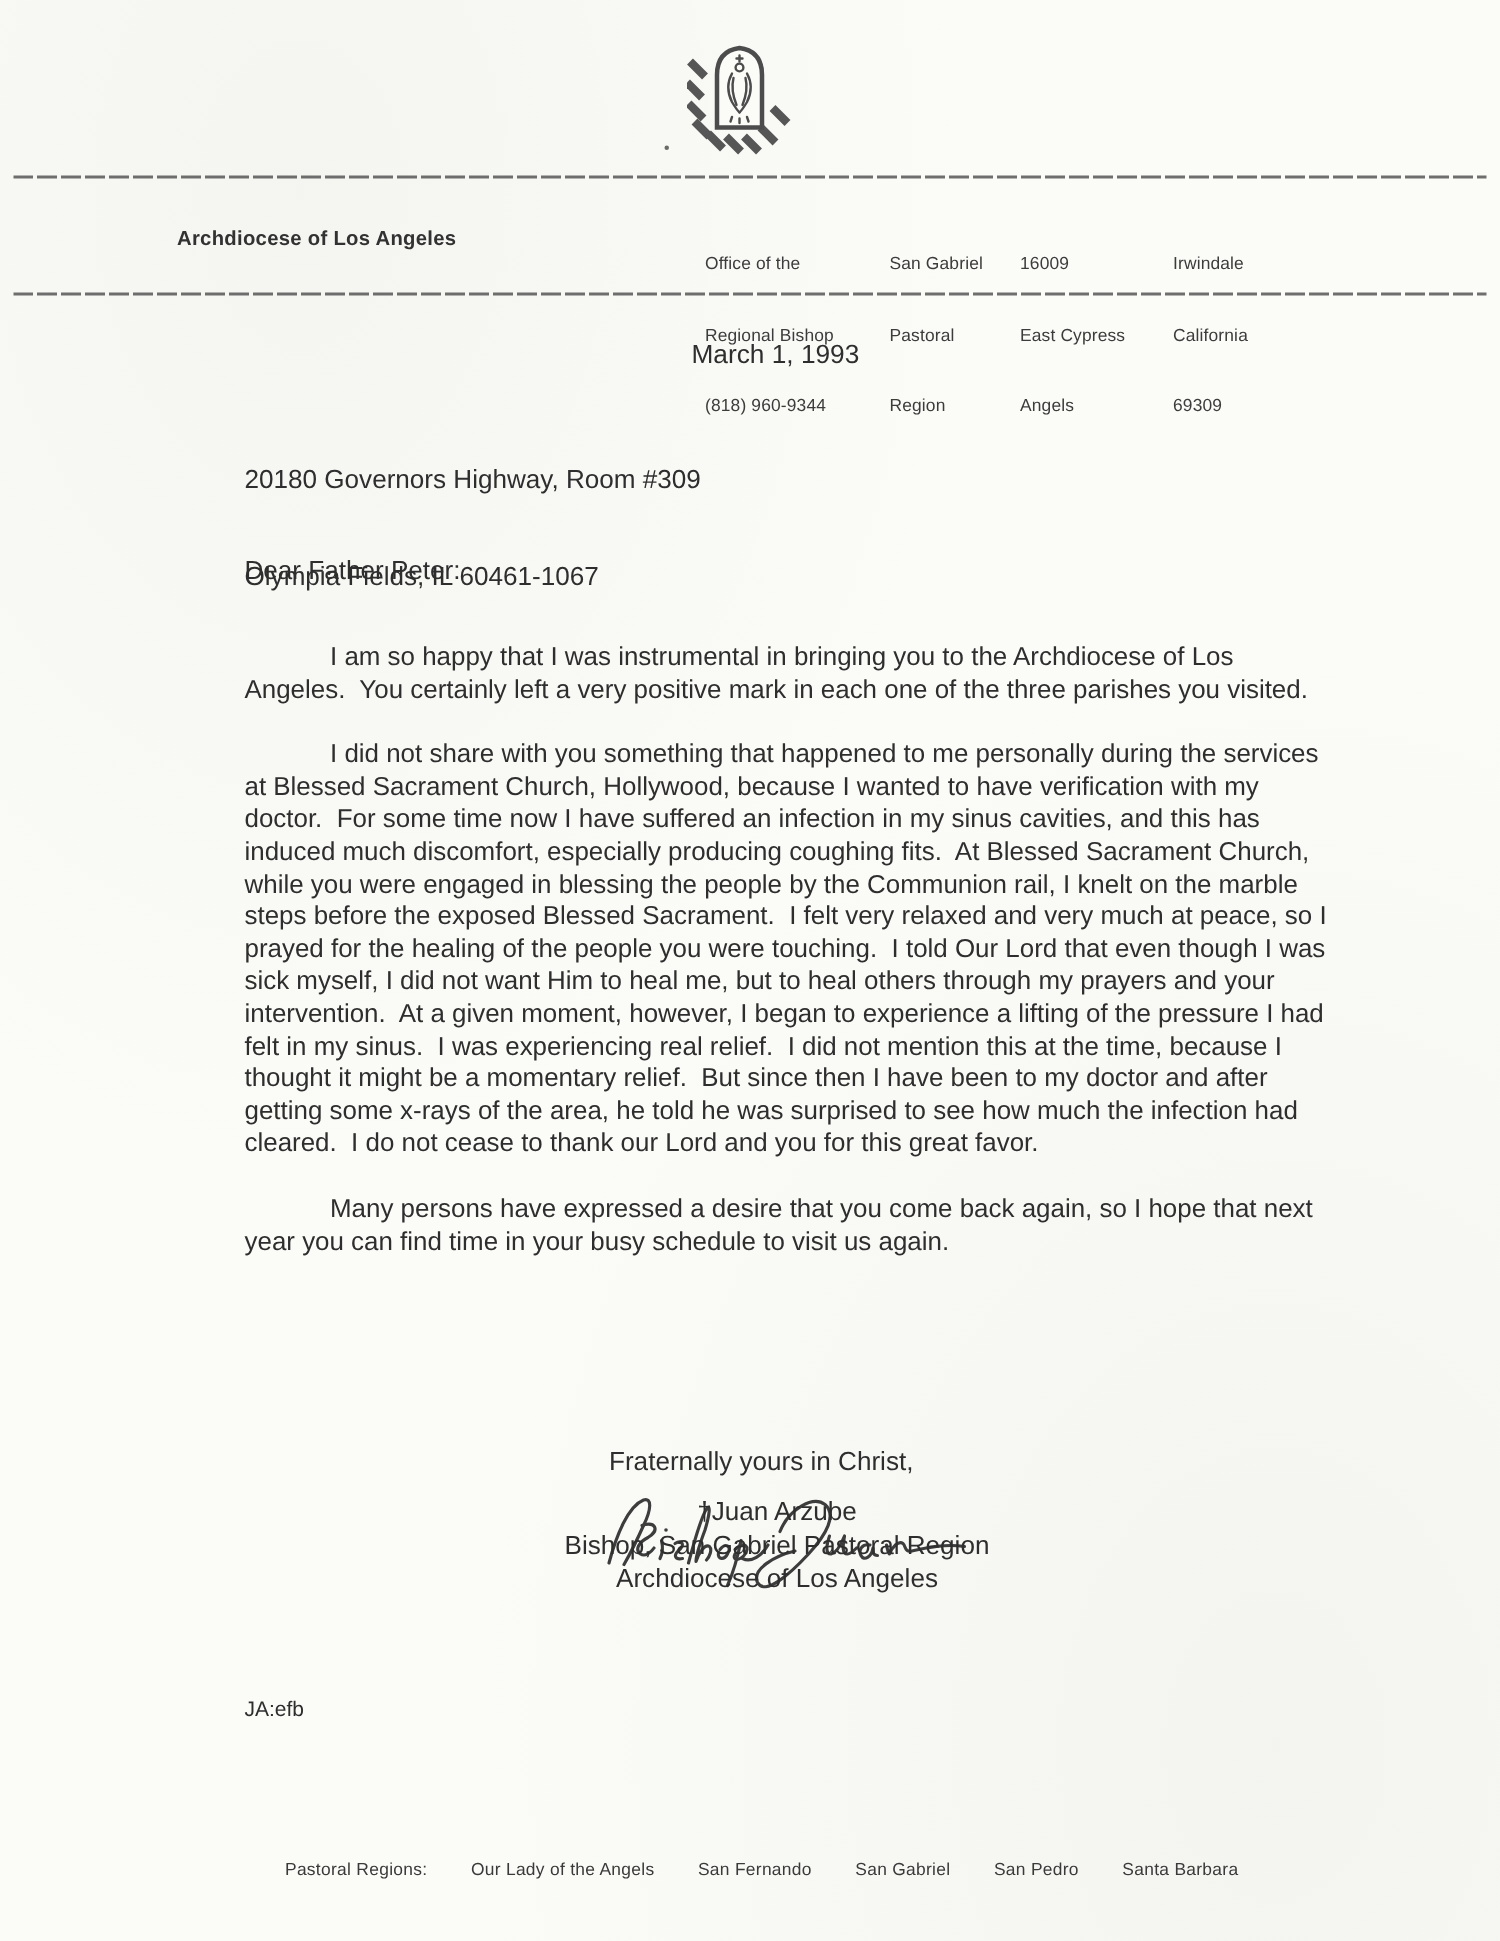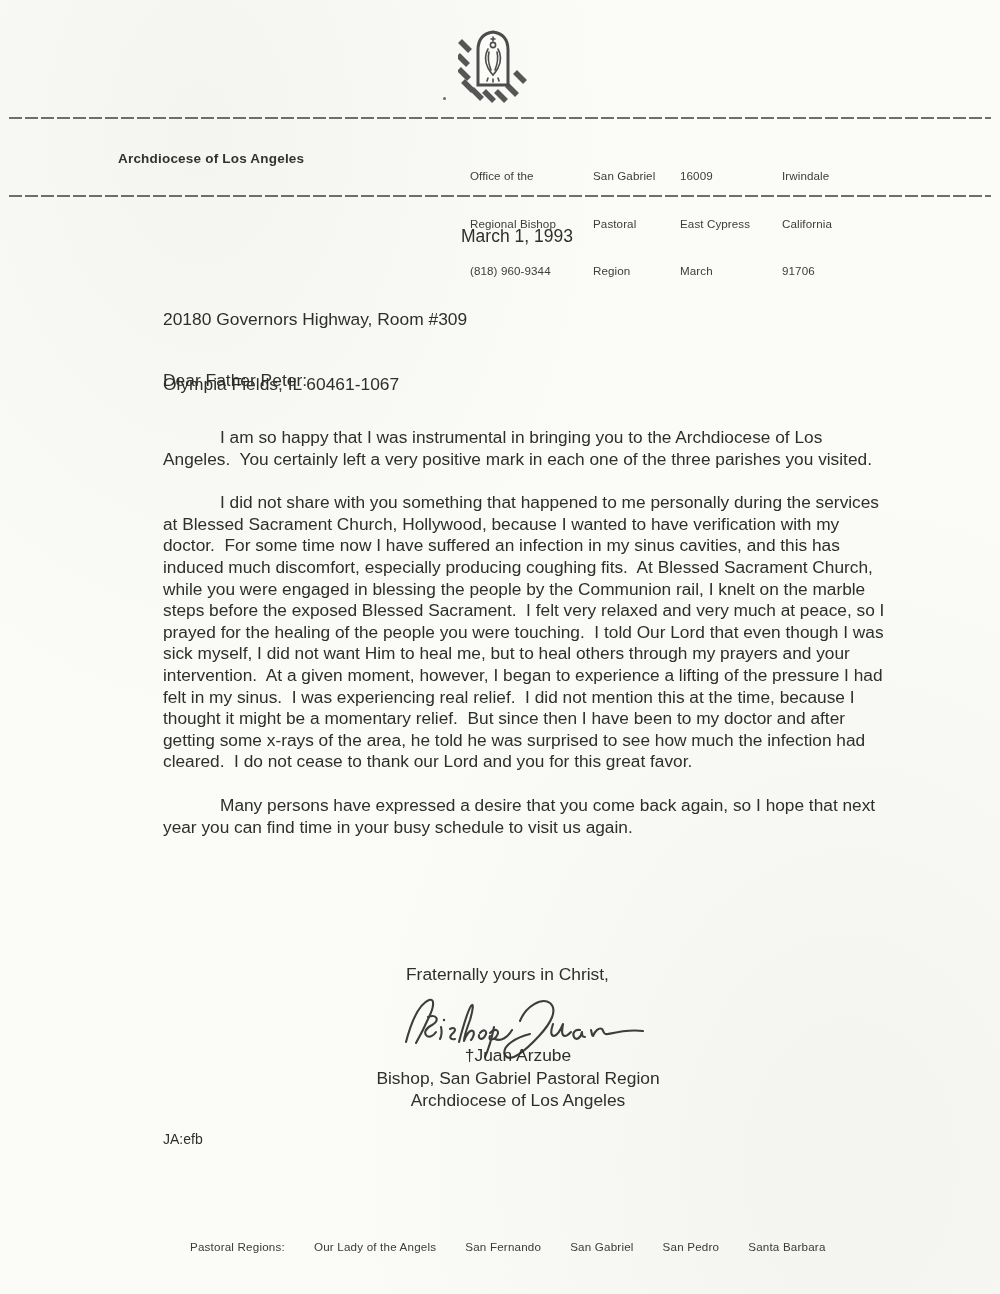--- a/index.html
+++ b/index.html
@@ -34,21 +34,21 @@
   .lh-col div{white-space:nowrap;margin-top:32px;}
   .col-0{left:470px;} .col-1{left:593px;} .col-2{left:680px;} .col-3{left:782px;}
   
   .date{top:226px;left:461px;font-size:17.5px;}
   .recipient{top:266px;left:163px;font-size:17.4px;line-height:21.6px;white-space:pre-wrap;}
   .salutation{top:370px;left:163px;font-size:17.4px;}
   .body{top:411px;left:163px;width:724px;font-size:17.3px;line-height:21.6px;}
   .body p{margin:16px 0 22px 0;text-indent:57px;white-space:pre-wrap;}
   .valediction{top:964px;left:406px;font-size:17.4px;}
   .sig-script{top:990px;left:400px;}
-  .sig-block{top:1044px;left:278px;width:480px;text-align:center;font-size:17.4px;line-height:22.6px;}
+  .sig-block{top:996px;left:278px;width:480px;text-align:center;font-size:17.4px;line-height:22.6px;}
   .initials{top:1131px;left:163px;font-size:14px;}
   .footer{
     top:1240px;left:190px;display:flex;gap:29px;
     font-size:11.6px;color:#3a3a3a;letter-spacing:.2px;white-space:nowrap;
   }
   .speck{top:97px;left:443px;width:3px;height:3px;border-radius:50%;background:#6b6b66;}
   svg{display:block;}
 </style>
 </head>
 <body>
@@ -94,26 +94,26 @@
     <div>(818) 960-9344</div>
   </div>
   <div class="abs lh-col col-1">
     <div>San Gabriel</div>
     <div>Pastoral</div>
     <div>Region</div>
   </div>
   <div class="abs lh-col col-2">
     <div>16009</div>
     <div>East Cypress</div>
-    <div>March</div>
+    <div>Angels</div>
   </div>
   <div class="abs lh-col col-3">
     <div>Irwindale</div>
     <div>California</div>
-    <div>91706</div>
+    <div>69309</div>
   </div>
 
   <div class="abs date">March 1, 1993</div>
 
   <div class="abs recipient">
     <div>20180 Governors Highway, Room #309</div>
     <div>Olympia Fields, IL 60461-1067</div>
   </div>
 
   <div class="abs salutation">Dear Father Peter:</div>

